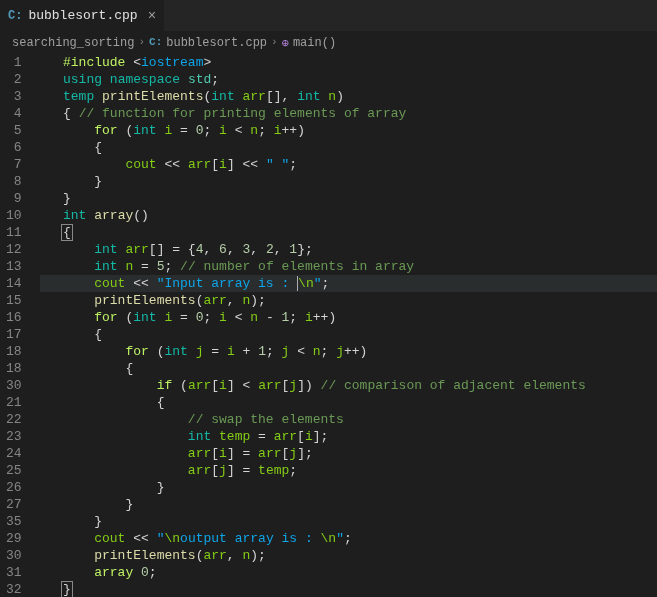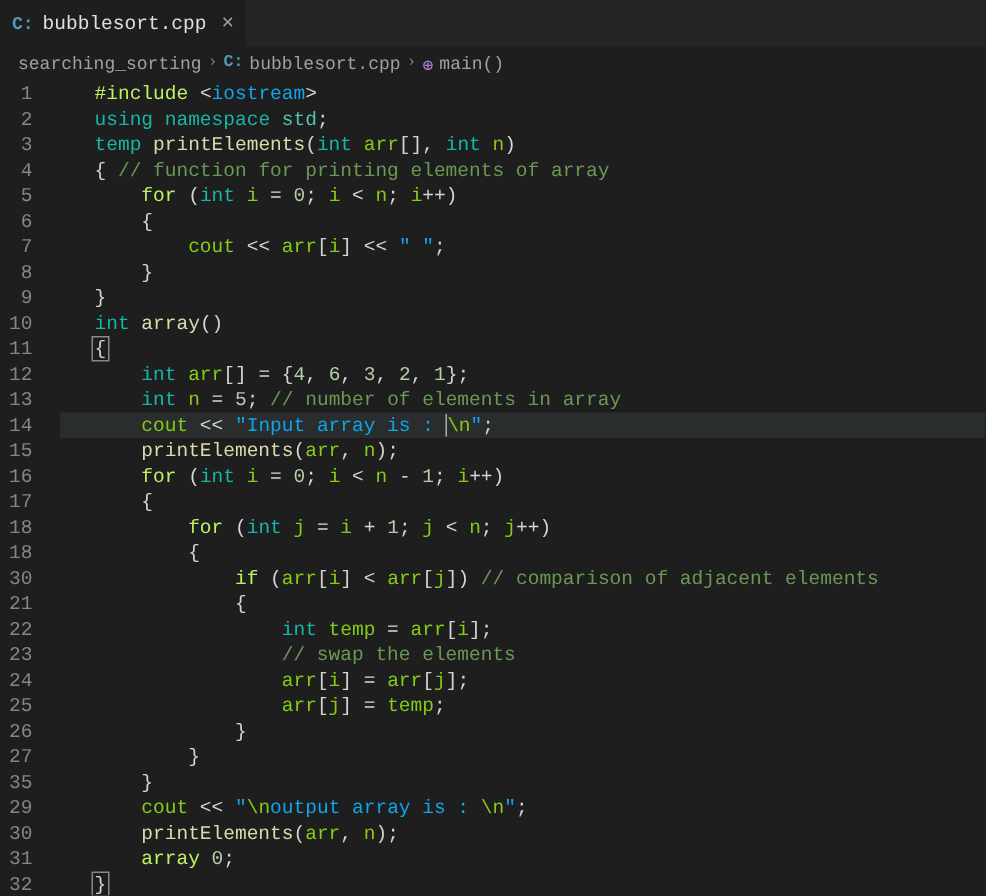--- a/index.html
+++ b/index.html
@@ -151,22 +151,22 @@
     <div class="line">       <span class="k">int</span> <span class="v">arr</span><span class="p">[]</span><span class="op"> = </span><span class="p">{</span><span class="n">4</span><span class="p">, </span><span class="n">6</span><span class="p">, </span><span class="n">3</span><span class="p">, </span><span class="n">2</span><span class="p">, </span><span class="n">1</span><span class="p">}</span><span class="p">;</span></div>
     <div class="line">       <span class="k">int</span> <span class="v">n</span><span class="op"> = </span><span class="n">5</span><span class="p">; </span><span class="c">// number of elements in array</span></div>
     <div class="line hl">       <span class="v">cout</span><span class="op"> &lt;&lt; </span><span class="s">"Input array is : </span><span class="cursor"></span><span class="v">\n</span><span class="s">"</span><span class="p">;</span></div>
     <div class="line">       <span class="fn">printElements</span><span class="p">(</span><span class="v">arr</span><span class="p">, </span><span class="v">n</span><span class="p">)</span><span class="p">;</span></div>
     <div class="line">       <span class="k2">for</span> <span class="p">(</span><span class="k">int</span> <span class="v">i</span><span class="op"> = </span><span class="n">0</span><span class="p">; </span><span class="v">i</span><span class="op"> &lt; </span><span class="v">n</span><span class="op"> - </span><span class="n">1</span><span class="p">; </span><span class="v">i</span><span class="op">++</span><span class="p">)</span></div>
     <div class="line">       <span class="p">{</span></div>
     <div class="line">           <span class="k2">for</span> <span class="p">(</span><span class="k">int</span> <span class="v">j</span><span class="op"> = </span><span class="v">i</span><span class="op"> + </span><span class="n">1</span><span class="p">; </span><span class="v">j</span><span class="op"> &lt; </span><span class="v">n</span><span class="p">; </span><span class="v">j</span><span class="op">++</span><span class="p">)</span></div>
     <div class="line">           <span class="p">{</span></div>
     <div class="line">               <span class="k2">if</span> <span class="p">(</span><span class="v">arr</span><span class="p">[</span><span class="v">i</span><span class="p">]</span><span class="op"> &lt; </span><span class="v">arr</span><span class="p">[</span><span class="v">j</span><span class="p">]</span><span class="p">) </span><span class="c">// comparison of adjacent elements</span></div>
     <div class="line">               <span class="p">{</span></div>
+    <div class="line">                   <span class="c">// swap the elements</span></div>
     <div class="line">                   <span class="k">int</span> <span class="v">temp</span><span class="op"> = </span><span class="v">arr</span><span class="p">[</span><span class="v">i</span><span class="p">]</span><span class="p">;</span></div>
-    <div class="line">                   <span class="c">// swap the elements</span></div>
     <div class="line">                   <span class="v">arr</span><span class="p">[</span><span class="v">i</span><span class="p">]</span><span class="op"> = </span><span class="v">arr</span><span class="p">[</span><span class="v">j</span><span class="p">]</span><span class="p">;</span></div>
     <div class="line">                   <span class="v">arr</span><span class="p">[</span><span class="v">j</span><span class="p">]</span><span class="op"> = </span><span class="v">temp</span><span class="p">;</span></div>
     <div class="line">               <span class="p">}</span></div>
     <div class="line">           <span class="p">}</span></div>
     <div class="line">       <span class="p">}</span></div>
     <div class="line">       <span class="v">cout</span><span class="op"> &lt;&lt; </span><span class="s">"</span><span class="v">\n</span><span class="s">output array is : </span><span class="v">\n</span><span class="s">"</span><span class="p">;</span></div>
     <div class="line">       <span class="fn">printElements</span><span class="p">(</span><span class="v">arr</span><span class="p">, </span><span class="v">n</span><span class="p">)</span><span class="p">;</span></div>
     <div class="line">       <span class="k2">array</span> <span class="n">0</span><span class="p">;</span></div>
     <div class="line">   <span class="p brace-b">}</span></div>
   </div>

